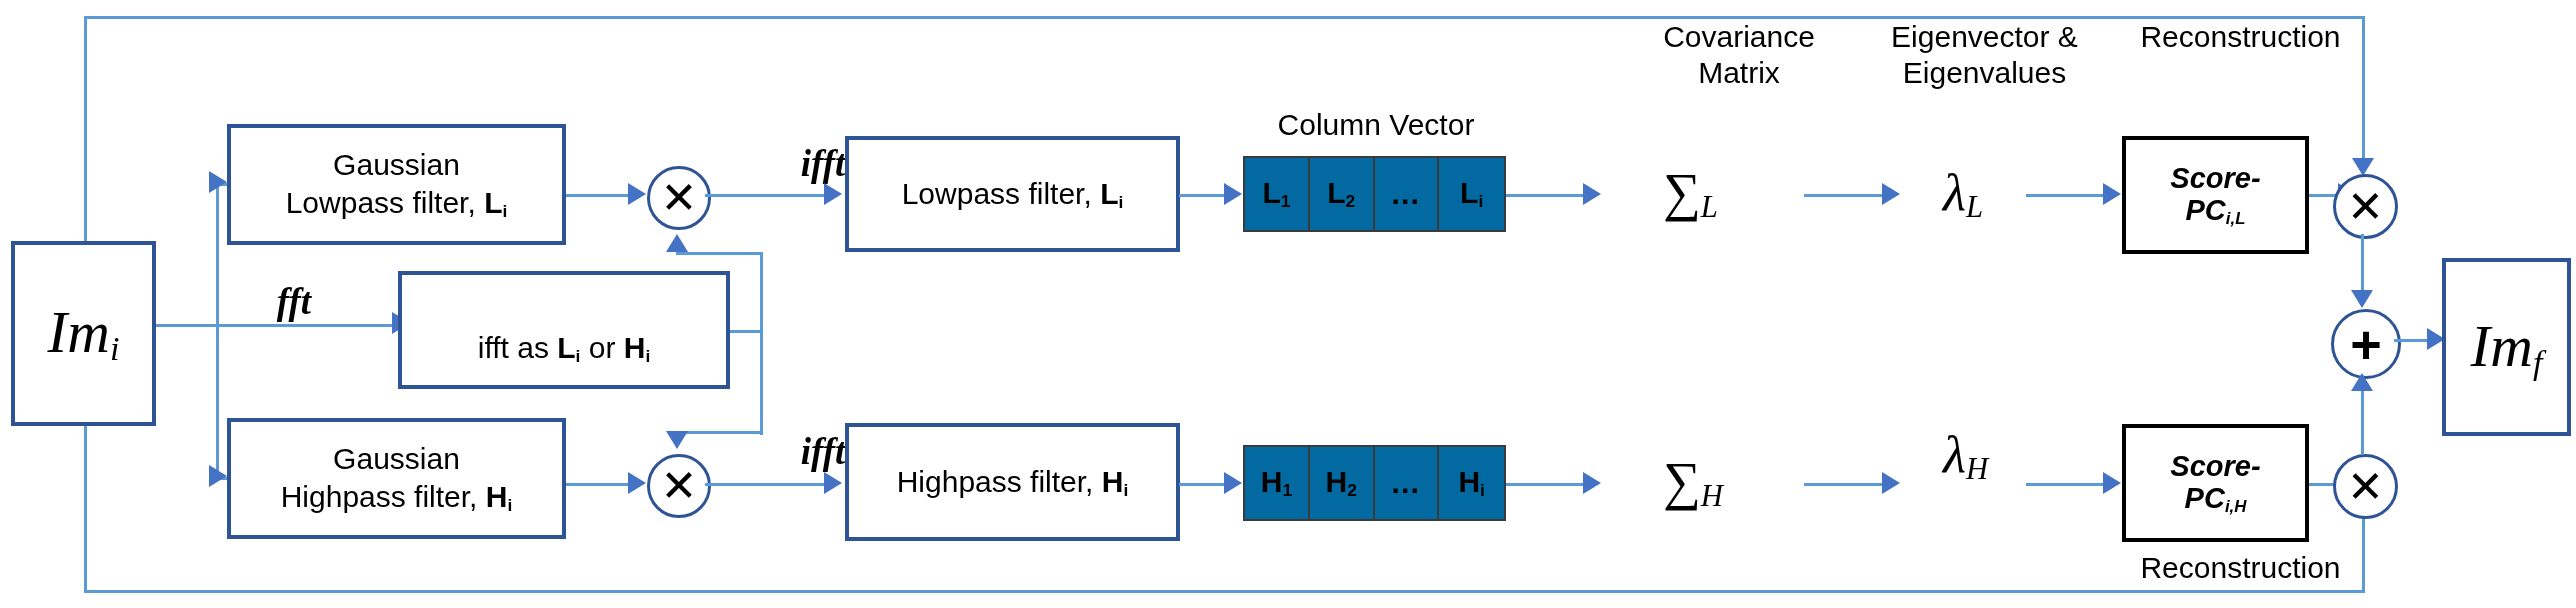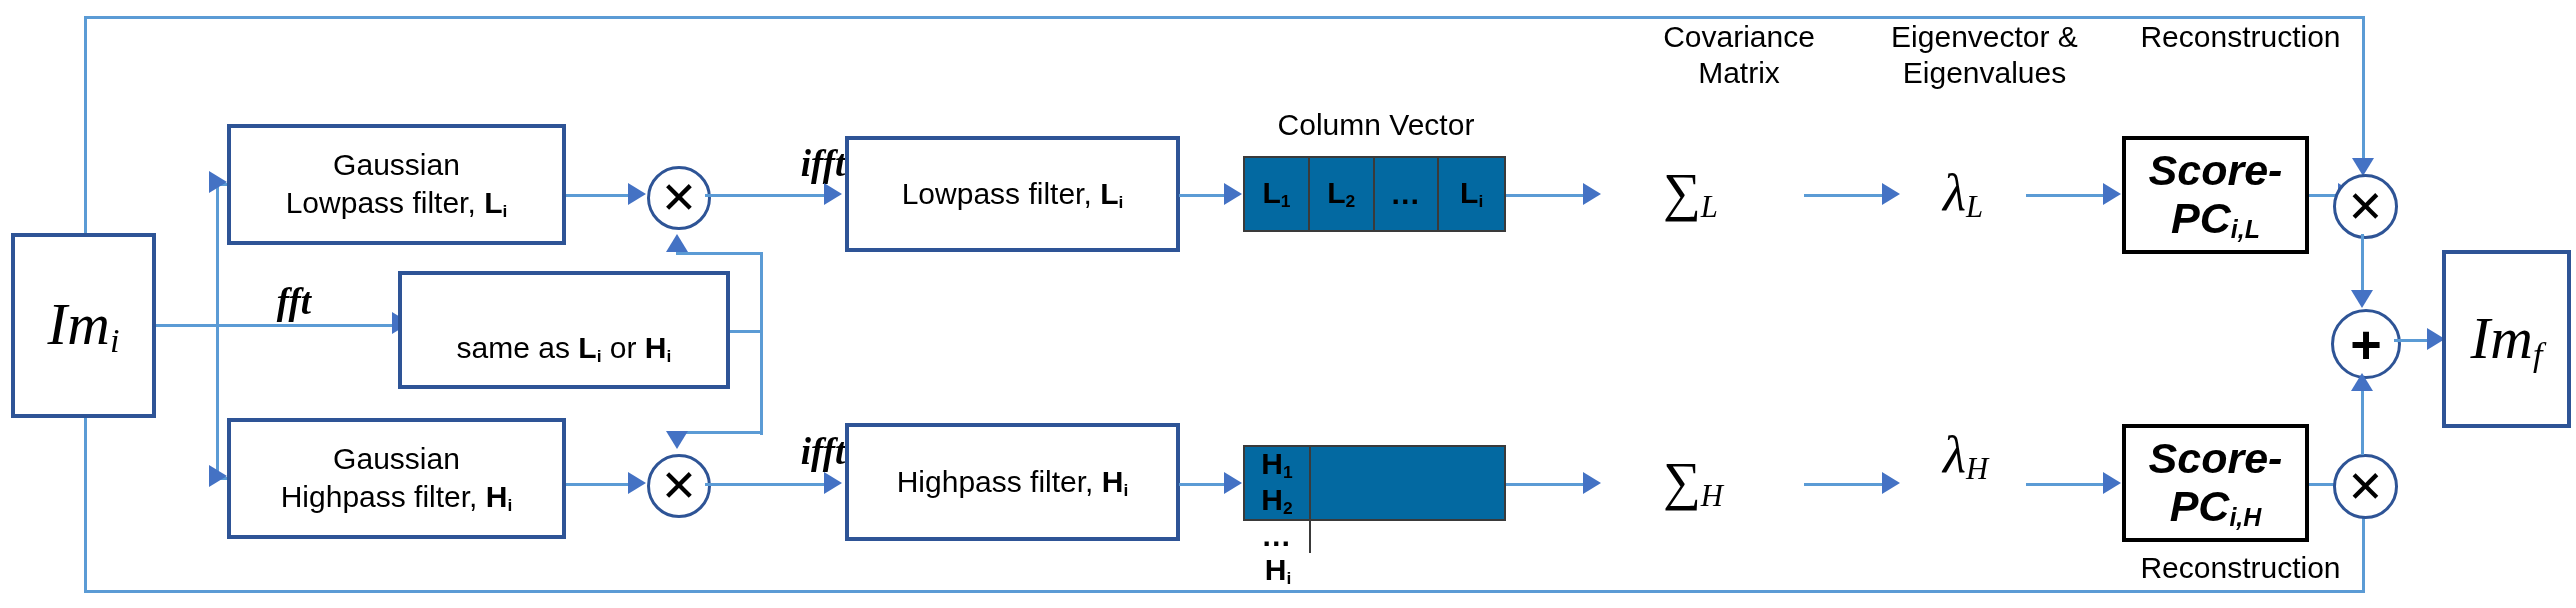--- a/index.html
+++ b/index.html
@@ -10,22 +10,22 @@
   .box{
     position:absolute;box-sizing:border-box;
     border:4.1px solid #2E5496;background:#fff;
     display:flex;align-items:center;justify-content:center;
     text-align:center;line-height:1.25;color:#000;
     font-size:30px;
   }
   .box-black{border-color:#000000;border-width:4.8px;}
 
   
-  .math-box{font-family:"Liberation Serif", serif;font-style:italic;font-size:59px;}
-  .score-box{font-family:"Liberation Sans", sans-serif;font-style:italic;font-weight:bold;font-size:43px;line-height:1.12;}
+  .math-box{font-family:"Liberation Serif", serif;font-style:italic;font-size:59px;margin-top:8px;}
+  .score-box{font-family:"Liberation Sans", sans-serif;font-style:italic;font-weight:bold;font-size:29px;line-height:1.12;}
 
   
   .vec{position:absolute;display:flex;box-sizing:border-box;border:2.1px solid #3a3a3a;background:#0369a1;}
   .vec .cell{
      box-sizing:border-box;border-right:2.1px solid #3a3a3a;
      display:flex;align-items:center;justify-content:center;
      font-size:30px;font-weight:bold;color:#000;
   }
   .vec .cell:last-child{border-right:none;}
 
@@ -98,21 +98,21 @@
   <div class="box" style="left:227px;top:418px;width:339px;height:121px;">
     <span>
       <span>Gaussian</span><br>
       <span>Highpass filter, </span><b><span>H</span><sub>i</sub></b>
     </span>
   </div>
 
   <div class="box" style="left:398px;top:271px;width:332px;height:118px;">
     <span>
       <br>
-      <span>same as </span><b><span>L</span><sub>i</sub></b><span> or </span><b><span>H</span><sub>i</sub></b>
+      <span>ifft as </span><b><span>L</span><sub>i</sub></b><span> or </span><b><span>H</span><sub>i</sub></b>
     </span>
   </div>
 
   <div class="hline" style="left:730px;top:330px;width:33px;"></div>
   <div class="vline" style="left:760px;top:252px;height:183px;"></div>
   <div class="hline" style="left:676px;top:252px;width:87px;"></div>
   <div class="arrowU" style="left:666px;top:234px;"></div>
   <div class="hline" style="left:676px;top:431px;width:87px;"></div>
   <div class="arrowD" style="left:666px;top:431px;"></div>
 
@@ -212,21 +212,21 @@
 
   <div class="box" style="left:845px;top:423px;width:335px;height:118px;">
     <span>
       <span>Highpass filter, </span><b><span>H</span><sub>i</sub></b>
     </span>
   </div>
 
   <div class="hline" style="left:1179px;top:483px;width:50px;"></div>
   <div class="arrowR" style="left:1224px;top:472px;"></div>
 
-  <div class="vec" style="left:1243px;top:445px;width:263px;height:76px;flex-direction:column;">
+  <div class="vec" style="left:1243px;top:445px;width:263px;height:76px;">
     <div class="cell" style="width:66px;">
       <span><span>H</span><sub>1</sub></span>
     </div>
     <div class="cell" style="width:66px;">
       <span><span>H</span><sub>2</sub></span>
     </div>
     <div class="cell" style="width:66px;">
       <span style="letter-spacing:1.4px;">…</span>
     </div>
     <div class="cell" style="width:66px;">

